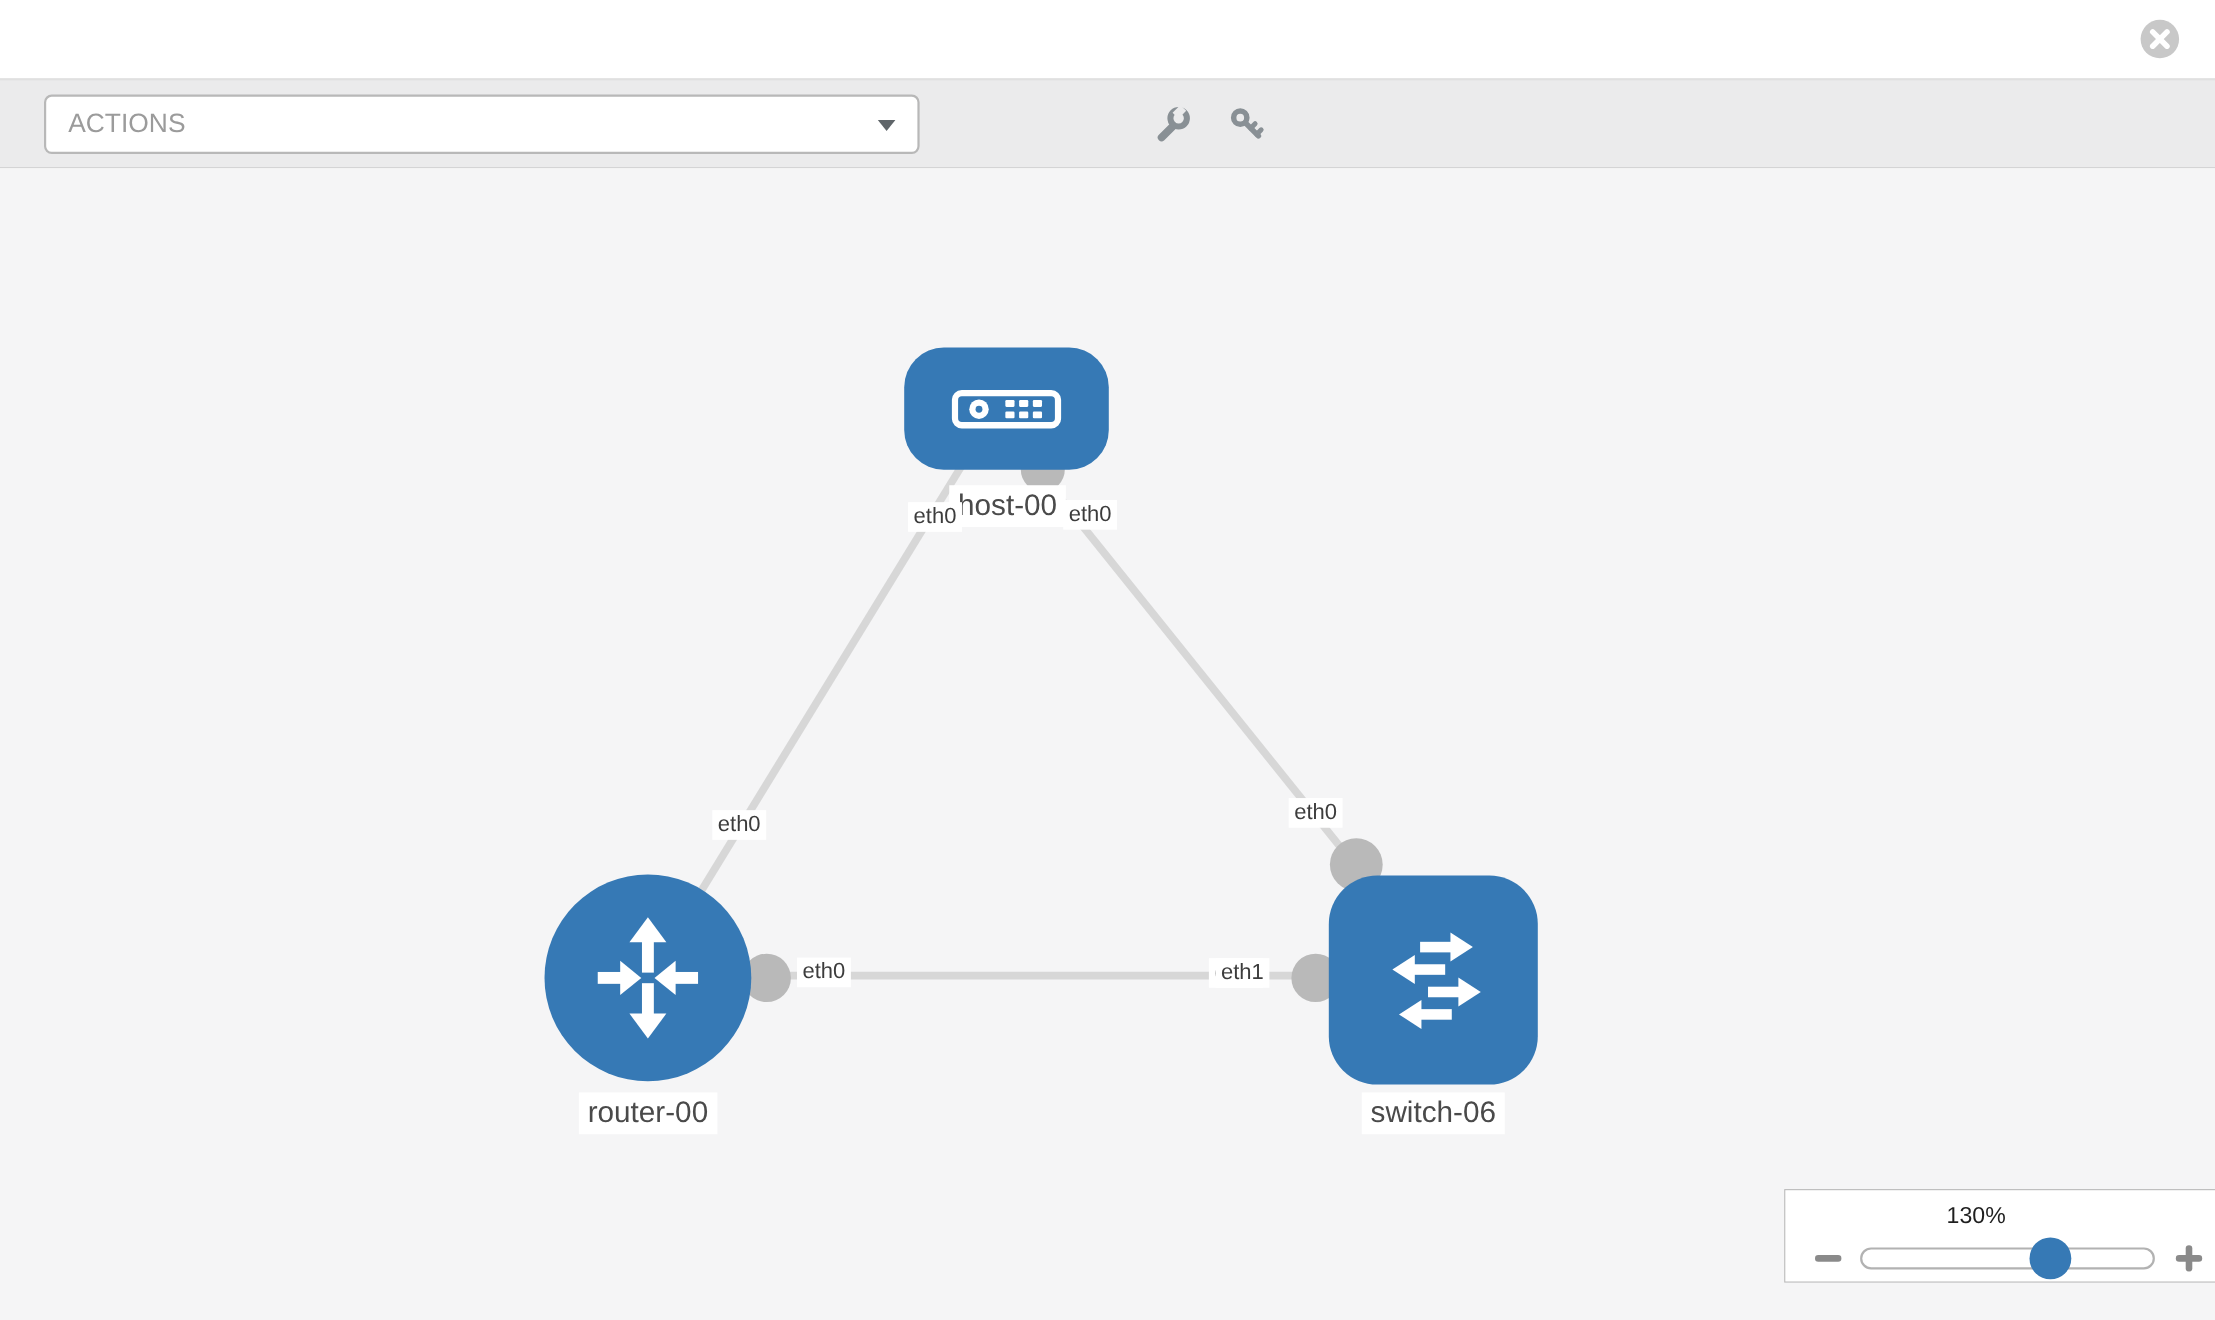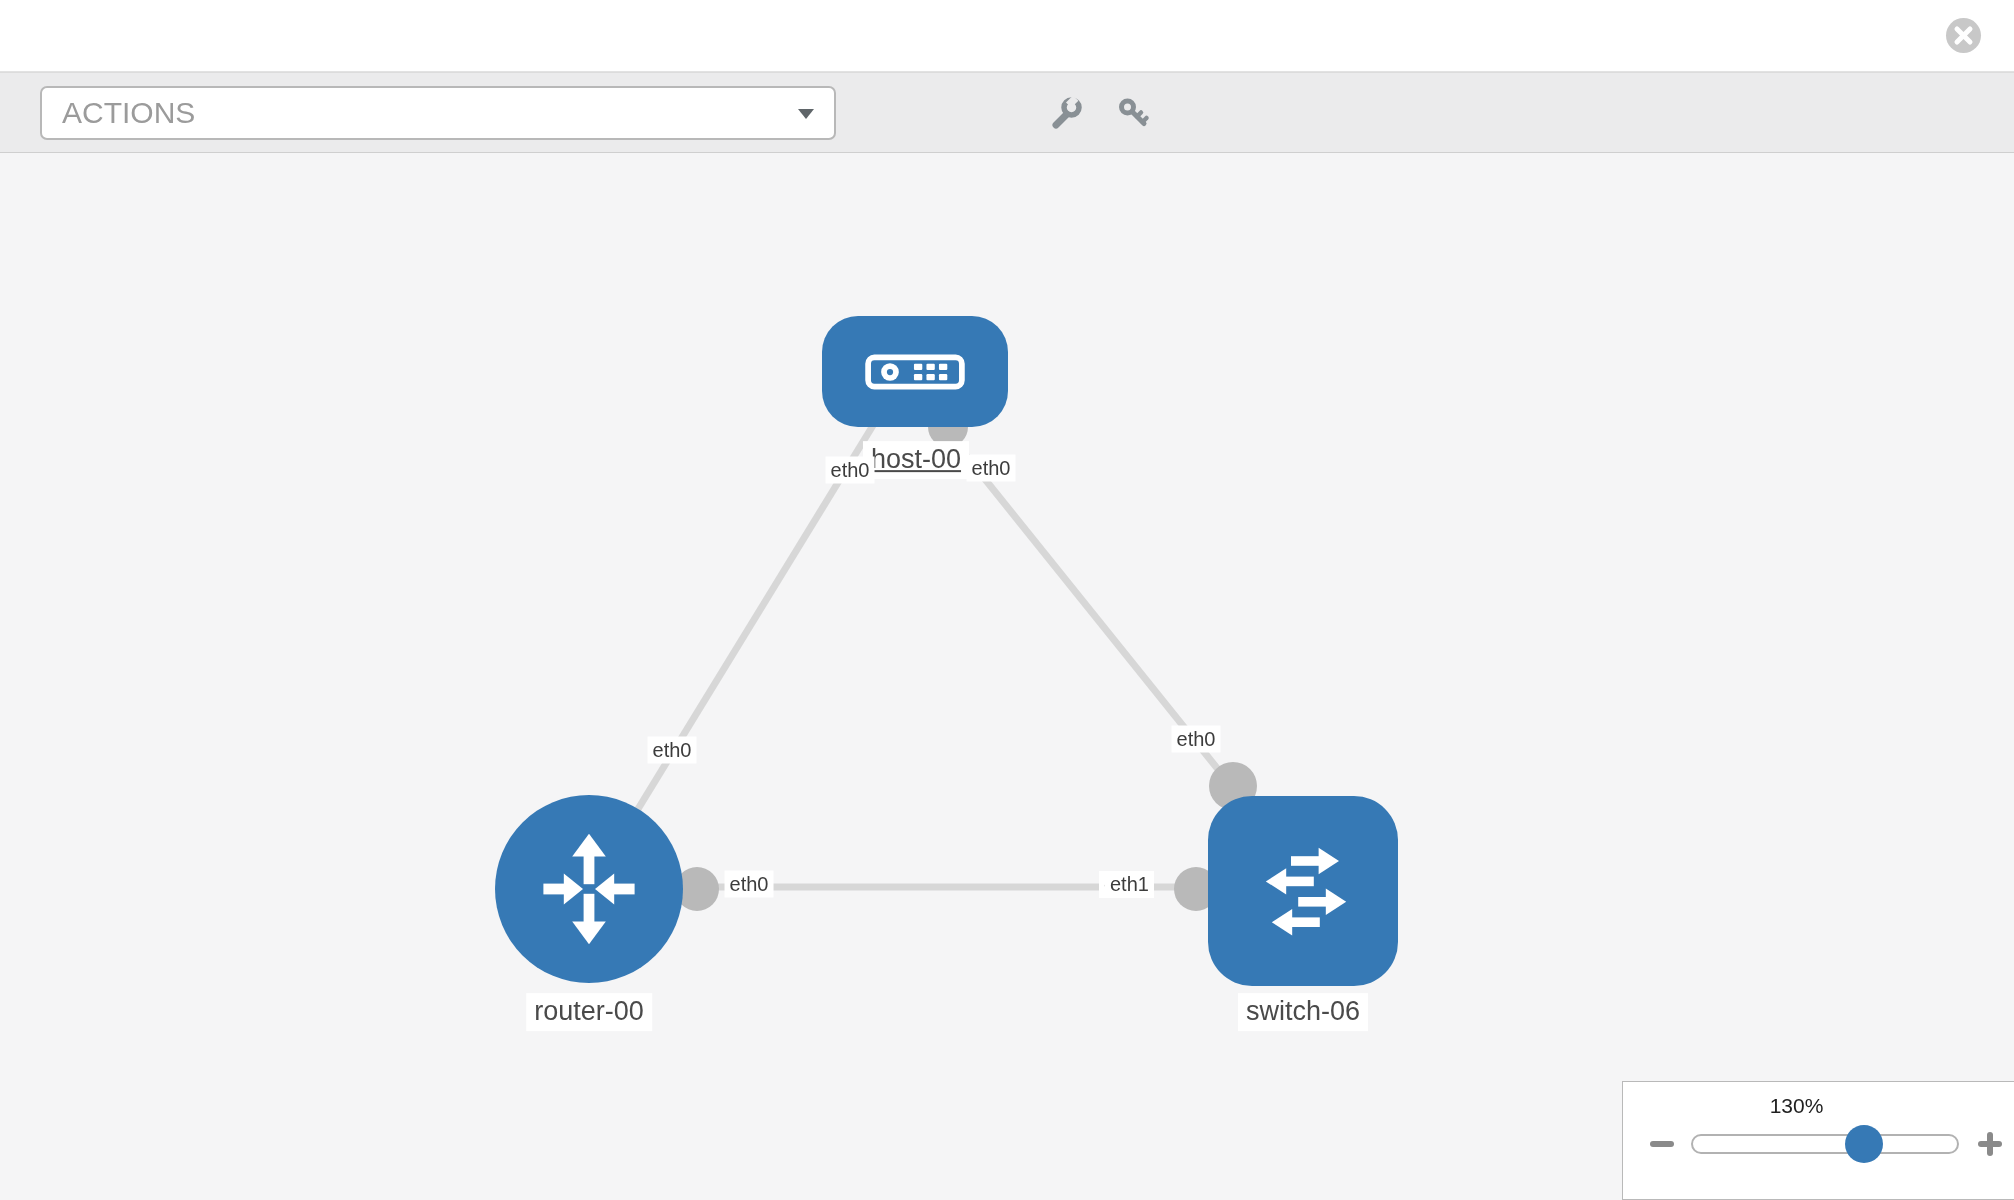--- a/index.html
+++ b/index.html
@@ -27,21 +27,21 @@
   
   .toolbar {
     height: 81px; background: #ebebec; border-top: 1px solid #dcdcdc;
     border-bottom: 1px solid #cfcfcf; position: relative; flex: 0 0 auto;
   }
   .select-box {
     position: absolute; top: 13px; height: 54px; background: #fff;
     border: 2px solid #b8b8b8; border-radius: 7px; display: flex;
     align-items: center; padding: 0 20px; cursor: pointer;
   }
-  .select-box .select-label { font-size: 30px; color: #9b9b9b; }
+  .select-box .select-label { font-size: 24px; color: #9b9b9b; }
   .caret {
     position: absolute; right: 20px; top: 50%; margin-top: -4px;
     width: 0; height: 0; border-left: 8px solid transparent;
     border-right: 8px solid transparent; border-top: 10px solid #5f6569;
   }
   .actions-box { left: 40px; width: 796px; }
   .search-box  { left: 1183px; width: 791px; }
   .tool-icon { position: absolute; top: 23px; width: 35px; height: 35px; cursor: pointer; }
   .wrench-pos { left: 1049px; }
   .key-pos { left: 1117px; }
@@ -67,21 +67,21 @@
   }
   .node-label { font-size: 27px; color: #4a4a4a; padding: 2px 8px; }
   .if-label { font-size: 20px; color: #3c3c3c; padding: 1px 5px; }
   .if-label-fixed {
     position: absolute; background: #ffffff; white-space: nowrap;
     font-size: 20px; color: #3c3c3c; padding: 1px 5px; line-height: 1.25;
   }
 
   
   .zoom-panel {
-    position: absolute; left: 1622px; top: 928px; width: 393px; height: 119px;
+    position: absolute; left: 1622px; top: 928px; width: 393px; height: 85px;
     background: #ffffff; border: 1px solid #b9b9b9;
   }
   .zoom-level {
     position: absolute; left: 0; right: 44px; top: 12px; text-align: center;
     font-size: 21px; color: #1f1f1f;
   }
   .zoom-minus, .zoom-plus {
     position: absolute; width: 30px; height: 30px; top: 46px; cursor: pointer;
   }
   .zoom-minus { left: 24px; }
@@ -186,21 +186,21 @@
         <rect x="33" y="38" width="26" height="8"></rect>
         <polygon points="19,42 36,31 36,53"></polygon>
         <rect x="46" y="55" width="26" height="8"></rect>
         <polygon points="86,59 69,48 69,70"></polygon>
         <rect x="38" y="72" width="26" height="8"></rect>
         <polygon points="24,76 41,65 41,87"></polygon>
       </g>
     </svg>
   </div>
 
-  <div class="chip node-label" style="left:916px; top:307px;text-decoration:underline;">host-00</div>
+  <div class="chip node-label" style="left:916px; top:307px;">host-00</div>
   <div class="chip node-label" style="left:589px; top:859px;">router-00</div>
   <div class="chip node-label" style="left:1303px; top:859px;">switch-06</div>
 
   <div class="chip if-label" style="left:850px; top:317px;">eth0</div>
   <div class="chip if-label" style="left:991px; top:315px;">eth0</div>
   <div class="chip if-label" style="left:672px; top:597px;">eth0</div>
   <div class="chip if-label" style="left:1196px; top:586px;">eth0</div>
   <div class="chip if-label" style="left:749px; top:731px;">eth0</div>
 
   <div class="if-label-fixed" style="left:1099px; top:718px;">eth0</div>

